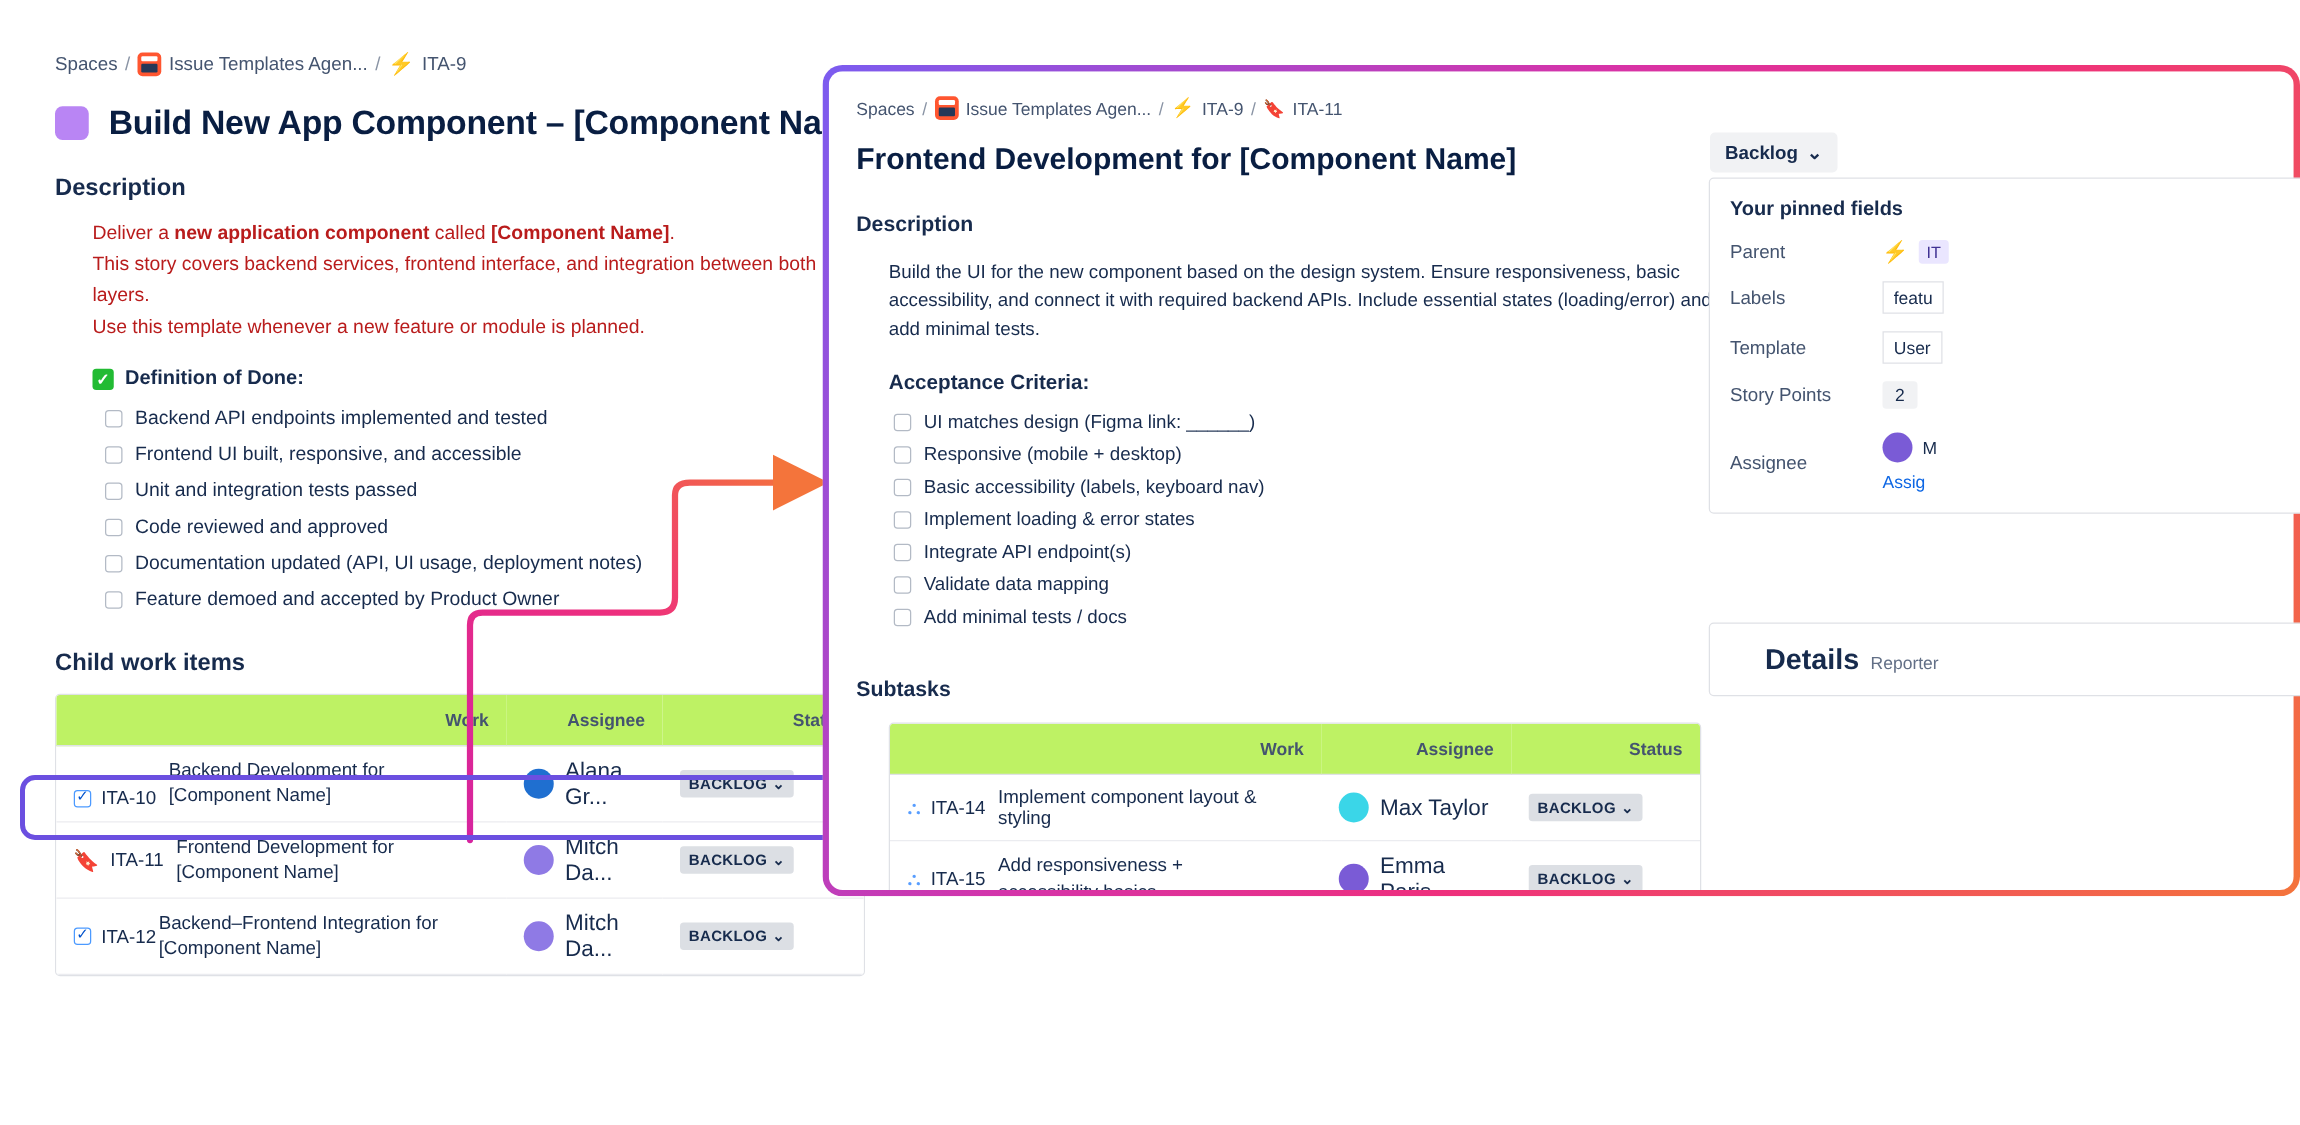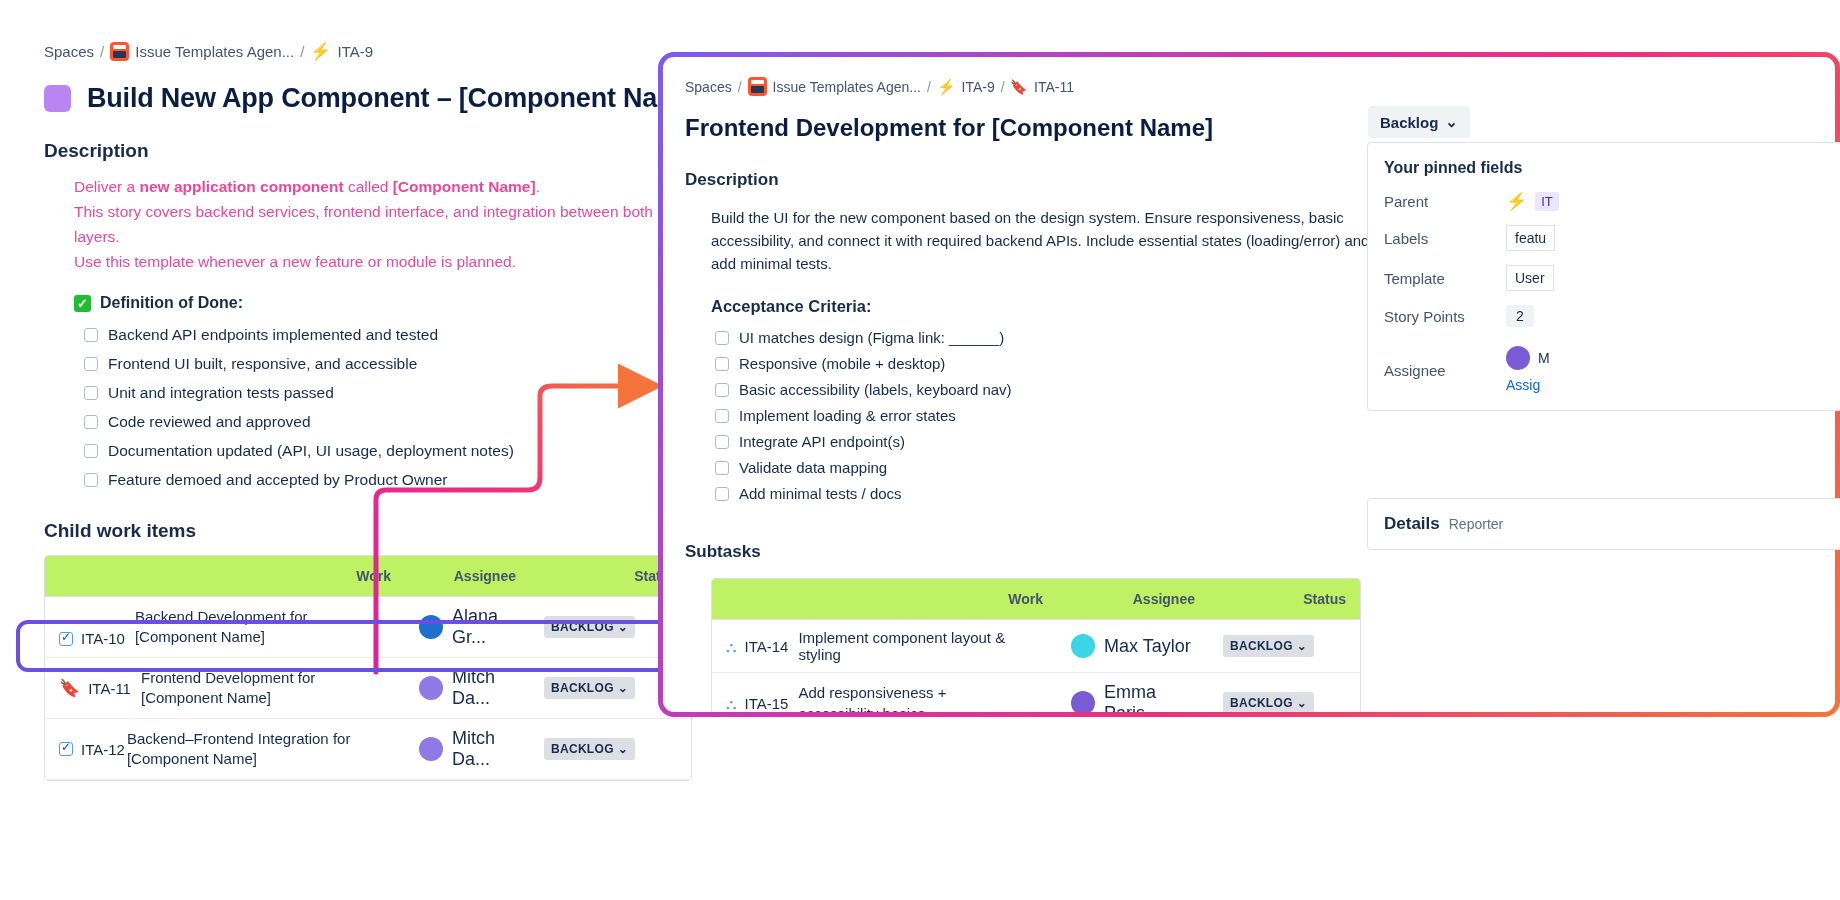--- a/index.html
+++ b/index.html
@@ -76,21 +76,21 @@
     display:inline-block; position:relative; overflow:hidden;
   }
   .av-row { display:flex; align-items:center; gap:9px; font-size:18px; }
   .subtask-icon { color:#579dff; font-size:15px; line-height:1; }
 
   
   .left { position:absolute; left:0; top:0; width:690px; height:900px; padding:42px 0 0 44px; }
   .title-row { display:flex; align-items:center; gap:16px; margin-top:22px; }
   .title-sq { width:27px;height:27px;border-radius:6px;background:#b985f4;flex:0 0 auto; }
   .title-txt { font-size:27px; font-weight:bold; color:#091e42; letter-spacing:-.2px; white-space:nowrap; }
-  .desc-body { margin-left:30px; font-size:15.5px; line-height:25px; color:#ec4899; }
+  .desc-body { margin-left:30px; font-size:15.5px; line-height:25px; color:#b91c1c; }
   .dod-head { margin-left:30px; display:flex; align-items:center; gap:9px; font-size:16px; font-weight:bold; }
   .dod-list { margin-left:40px; margin-top:14px; display:flex; flex-direction:column; gap:11px; }
   .dod-list .chk-row { font-size:15.5px; }
 
   
   .right-card {
     position:absolute; left:658px; top:52px; width:1182px; height:665px;
     background:#fff; border-radius:16px;
     border:5px solid transparent;
     background-image:
@@ -125,21 +125,21 @@
   .pf-val { display:flex; align-items:center; gap:8px; font-size:14px; }
   .lozenge { background:#eae6ff; color:#403294; border-radius:3px; padding:2px 6px; font-size:13px; }
   .field-box { border:1px solid #dfe1e6; border-radius:0; padding:4px 8px; font-size:14px; color:#172b4d; }
   .sp-box { background:#f1f2f4; border-radius:3px; padding:3px 10px; font-size:14px; }
   .assign-link { color:#0c66e4; font-size:14px; }
   .details-box {
     position:absolute; left:1367px; top:498px; width:500px;
     border:1px solid #dfe1e6; border-radius:4px; background:#fff;
     padding:15px 16px; display:flex; align-items:baseline; gap:9px;
   }
-  .details-t { font-size:17px; font-weight:bold; }
+  .details-t { font-size:23px; font-weight:bold;margin-left:28px; }
   .details-s { font-size:14px; color:#626f86; }
 
   
   .hl-row {
     position:absolute; left:16px; top:620px; width:676px; height:52px;
     border:4px solid #6b4fe0; border-radius:12px; pointer-events:none;
   }
   svg.connector { position:absolute; left:0; top:0; width:1840px; height:900px; pointer-events:none; }
 </style>
 </head>

